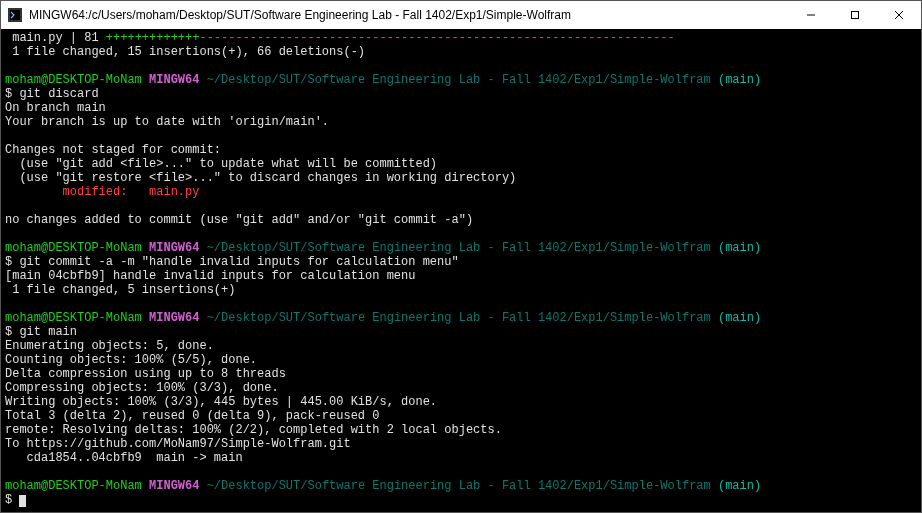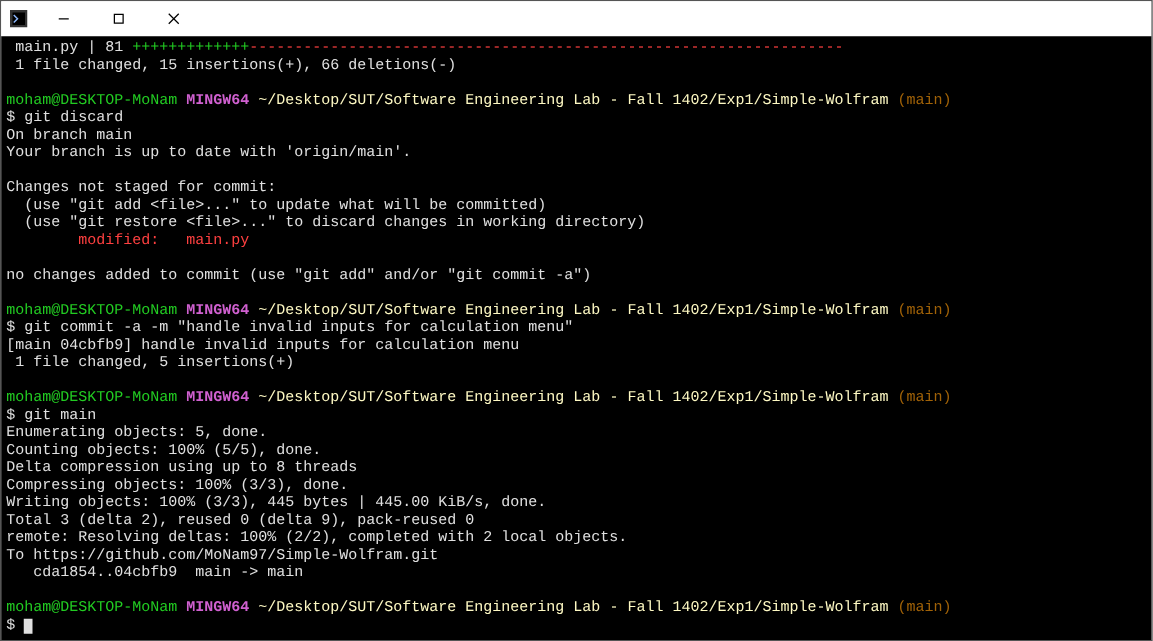--- a/index.html
+++ b/index.html
@@ -57,22 +57,22 @@
     background: #000;
     color: #ccc;
     padding: 2px 4px;
     overflow: hidden;
     line-height: 14px;
     white-space: pre;
     font-size: 12px;
   }
   .green  { color: #22cc22; }
   .purple { color: #d060d0; font-weight: bold; }
-  .yellow { color: #fef9c3; margin-top: 37px; }
-  .cyan   { color: #a16207; }
+  .yellow { color: #0f766e; margin-top: 37px; }
+  .cyan   { color: #14b8a6; }
   .red    { color: #ff4040; }
   .white  { color: #e0e0e0; font-family: Liberation Mono, monospace; }
   .cursor {
     display: inline-block;
     width: 7px;
     height: 12px;
     background: #e0e0e0;
     vertical-align: text-bottom;
   }
 </style>
@@ -81,20 +81,21 @@
 
 <div class="window">
   <div class="titlebar">
     <span class="titlebar-icon">
       <svg width="14" height="14" viewBox="0 0 14 14">
         <rect x="0" y="0" width="14" height="14" fill="#333"></rect>
         <rect x="2" y="2" width="10" height="10" fill="#000"></rect>
         <path d="M3 4 L6 7 L3 10" stroke="#8ab4f8" stroke-width="1.2" fill="none"></path>
       </svg>
     </span>
+    <span class="titlebar-title">MINGW64:/c/Users/moham/Desktop/SUT/Software Engineering Lab - Fall 1402/Exp1/Simple-Wolfram</span>
     <div class="win-controls">
       <div class="win-btn">
         <svg width="10" height="10">
             <line x1="1" y1="5" x2="9" y2="5" stroke="#000" stroke-width="1"></line>
           </svg>
       </div>
       <div class="win-btn">
         <svg width="10" height="10">
             <rect x="1.5" y="1.5" width="7" height="7" fill="none" stroke="#000" stroke-width="1"></rect>
           </svg>

